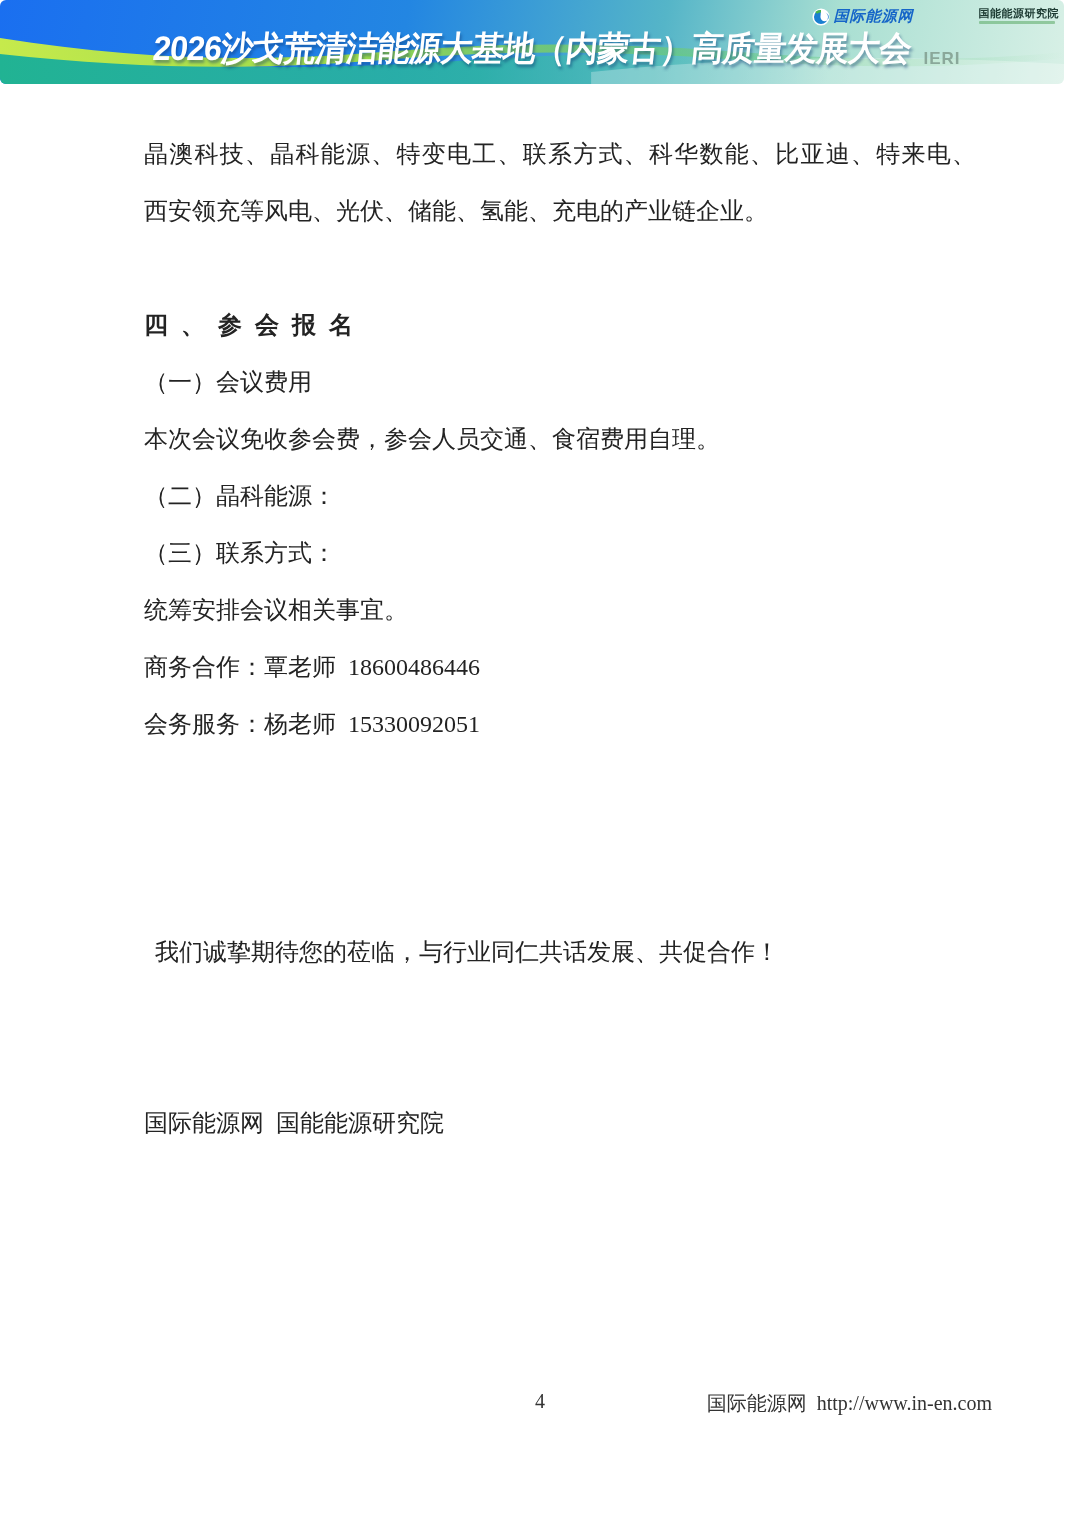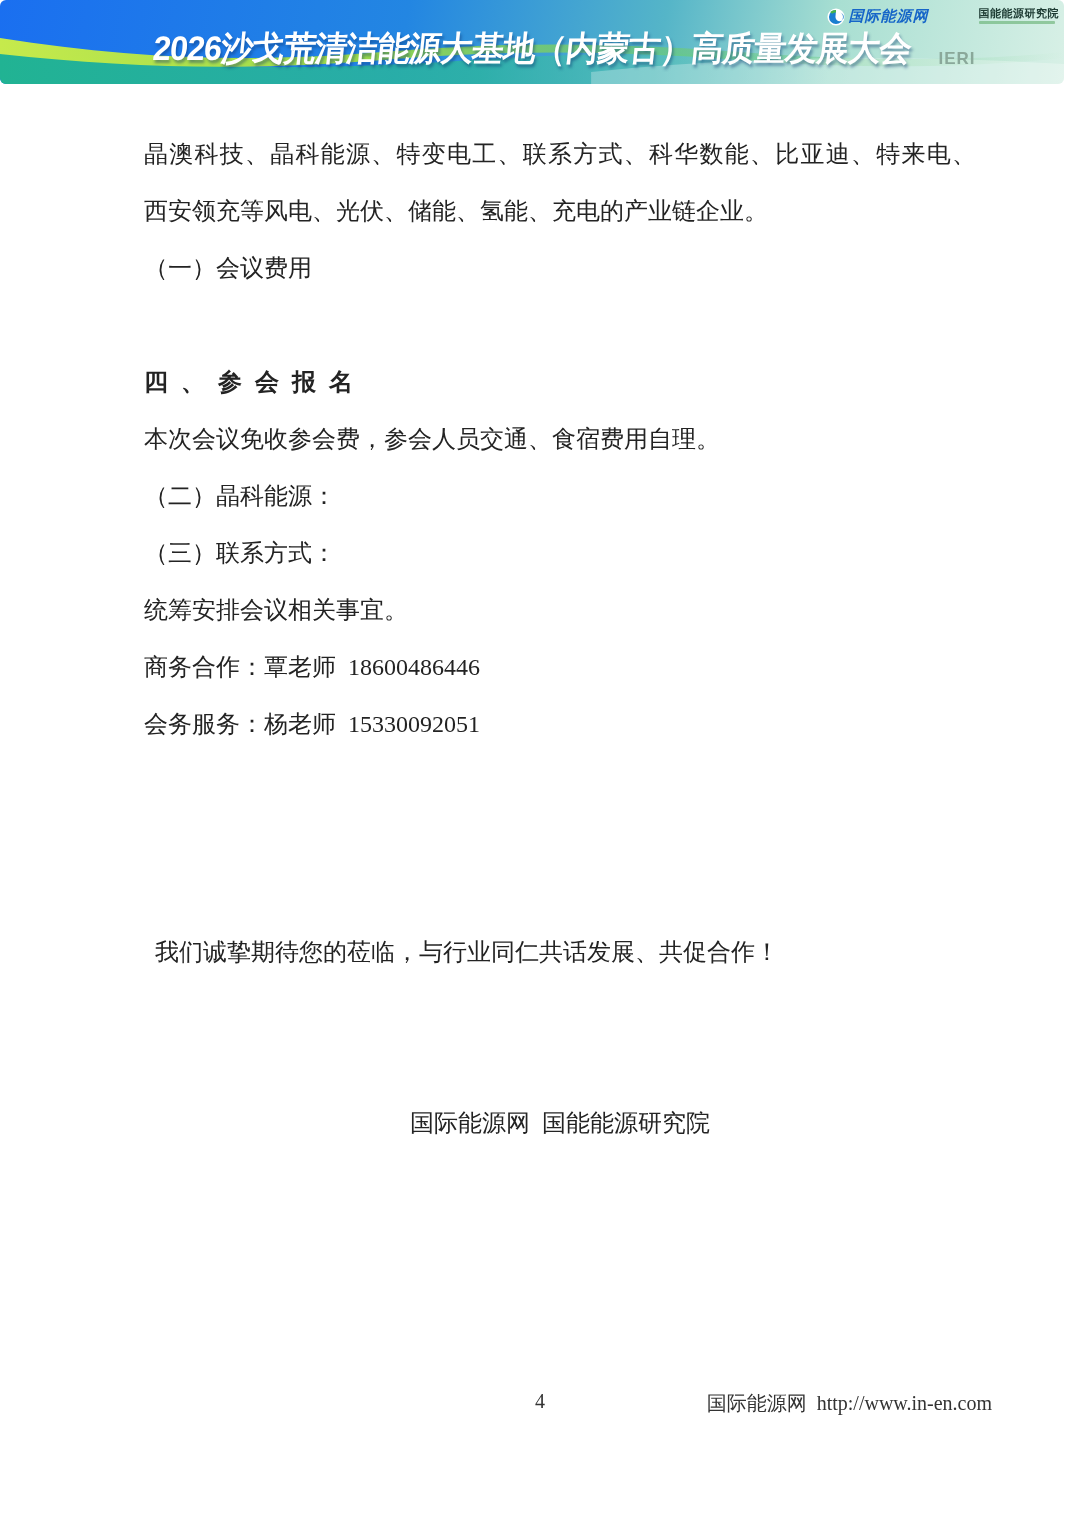--- a/index.html
+++ b/index.html
@@ -33,40 +33,40 @@
   .logo-inen .globe { width:18px; height:18px; display:block; }
   .logo-inen .inen-text {
     font-family:"Liberation Sans",sans-serif; font-weight:bold; font-style:italic;
     font-size:15px; color:#1565c8; letter-spacing:1px; white-space:nowrap;
   }
   .logo-ieri { display:flex; align-items:flex-start; gap:3px; }
   .ieri-abbr {
     font-family:"Liberation Sans",sans-serif; font-weight:bold; font-size:17px;
     color:#8aa89a; letter-spacing:1px; line-height:18px;margin-top:43px;
   }
-  .ieri-col { display:flex; flex-direction:column; }
+  .ieri-col { display:flex; flex-direction:column;margin-left:15px; }
   .ieri-name {
     font-family:"Liberation Sans",sans-serif; font-weight:bold; font-size:11px;
     color:#1d3b33; letter-spacing:0.5px; line-height:12px; white-space:nowrap;
   }
   .ieri-subbar { margin-top:2px; height:3px; width:95%; background:rgba(90,170,100,0.55); border-radius:1px; }
 
   
   .doc-body { position:absolute; top:126px; left:144px; width:832px; }
   .line {
     height:57px; line-height:57px; font-size:24px; color:#232323;
     overflow:visible; white-space:nowrap;
   }
   .line.wrapok { white-space:normal; }
   .line.prespace { white-space:pre-wrap; }
   .line.justify {
     white-space:normal; text-align:justify; text-align-last:justify; text-justify:inter-character;
   }
   .line.bold-head { font-weight:bold; letter-spacing:13px; }
-  .line.right { text-align:center; }
+  .line.right { text-align:left; }
   .line.indent { padding-left:11px; }
   .gap-1 { margin-top:57px; }
   .gap-2 { margin-top:114px; }
   .gap-3 { margin-top:171px; }
 
   
   .footer { position:absolute; top:1390px; left:0; width:1080px; height:34px; font-size:20px; color:#333; }
   .footer .page-num { position:absolute; left:0; width:100%; text-align:center; }
   .footer .site { position:absolute; right:88px; top:0; white-space:pre-wrap; }
 </style>
@@ -114,23 +114,23 @@
       </div>
     </div>
 
     <div class="banner-title">2026沙戈荒清洁能源大基地（内蒙古）高质量发展大会</div>
   </div>
 
   <div class="doc-body">
     <div class="line justify">晶澳科技、晶科能源、特变电工、联系方式、科华数能、比亚迪、特来电、</div>
     <div class="line wrapok">西安领充等风电、光伏、储能、氢能、充电的产业链企业。</div>
 
+    <div class="line bold-head gap-1">四、参会报名</div>
+
     <div class="line wrapok">（一）会议费用</div>
-
-    <div class="line bold-head gap-1">四、参会报名</div>
     <div class="line wrapok">本次会议免收参会费，参会人员交通、食宿费用自理。</div>
 
     <div class="line wrapok">（二）晶科能源：</div>
     <div class="line wrapok">（三）联系方式：</div>
 
     <div class="line wrapok">统筹安排会议相关事宜。</div>
     <div class="line prespace">商务合作：覃老师  18600486446</div>
     <div class="line prespace">会务服务：杨老师  15330092051</div>
 
     <div class="line indent gap-3">我们诚挚期待您的莅临，与行业同仁共话发展、共促合作！</div>

